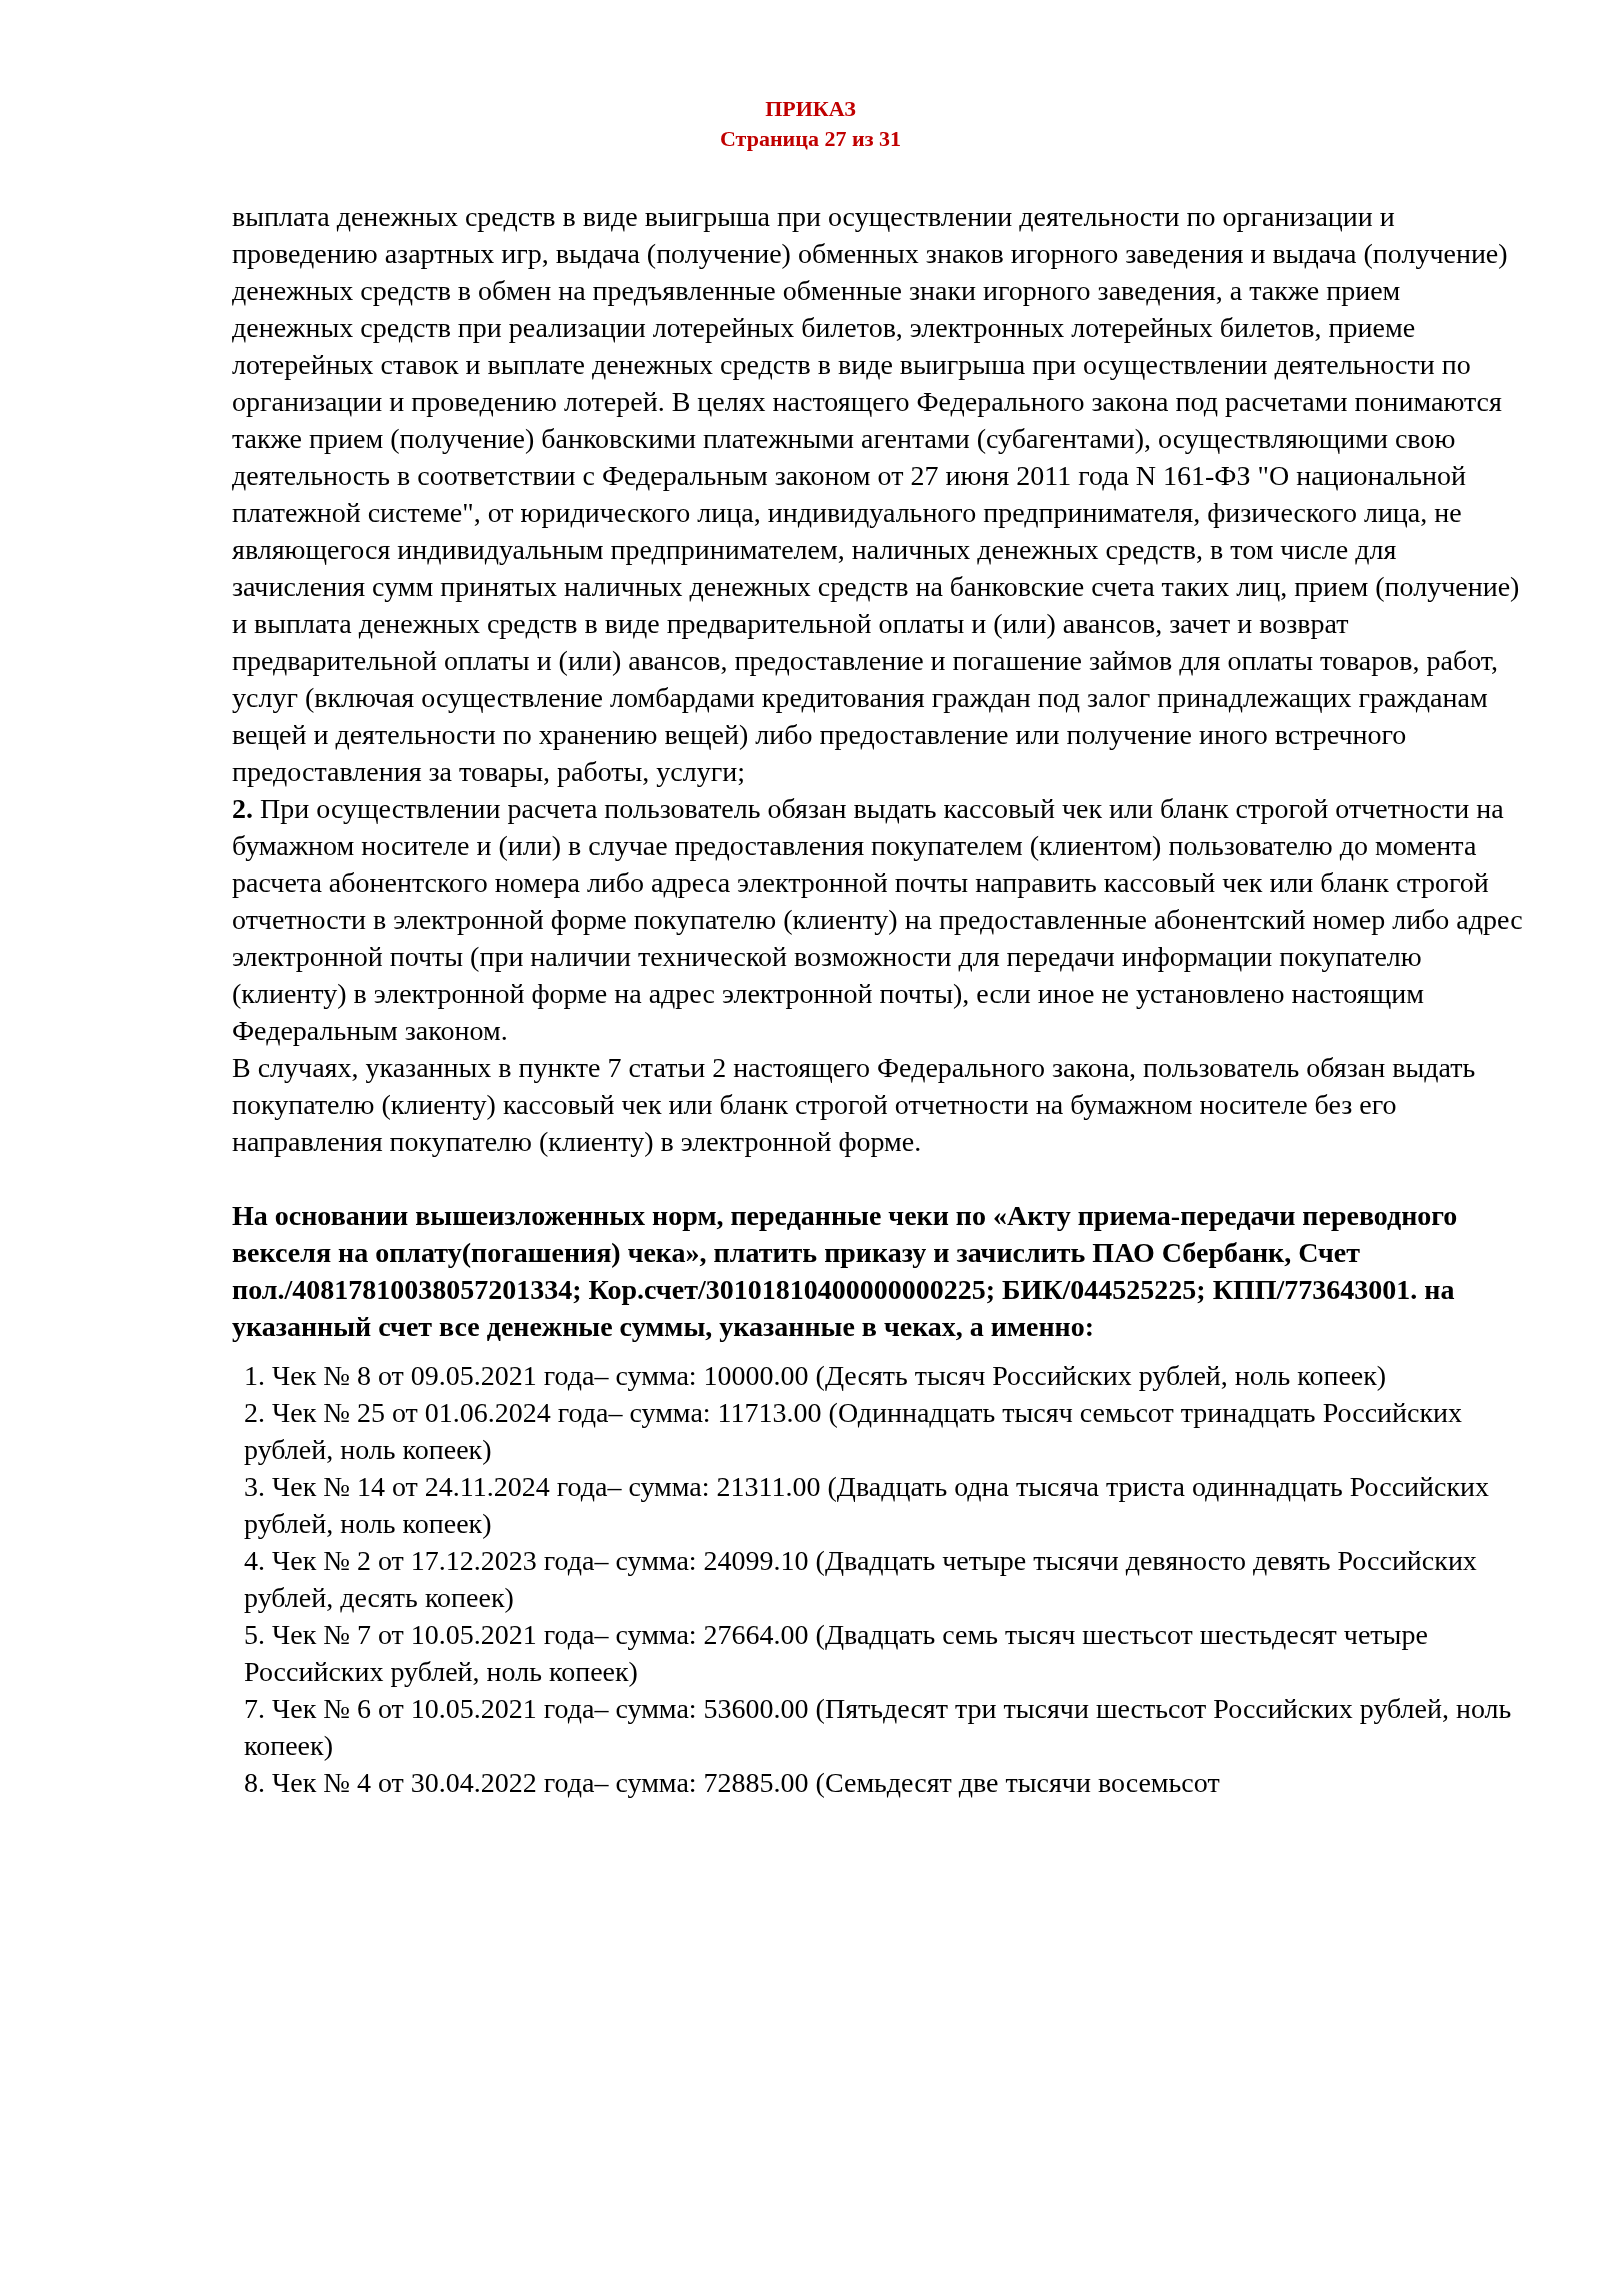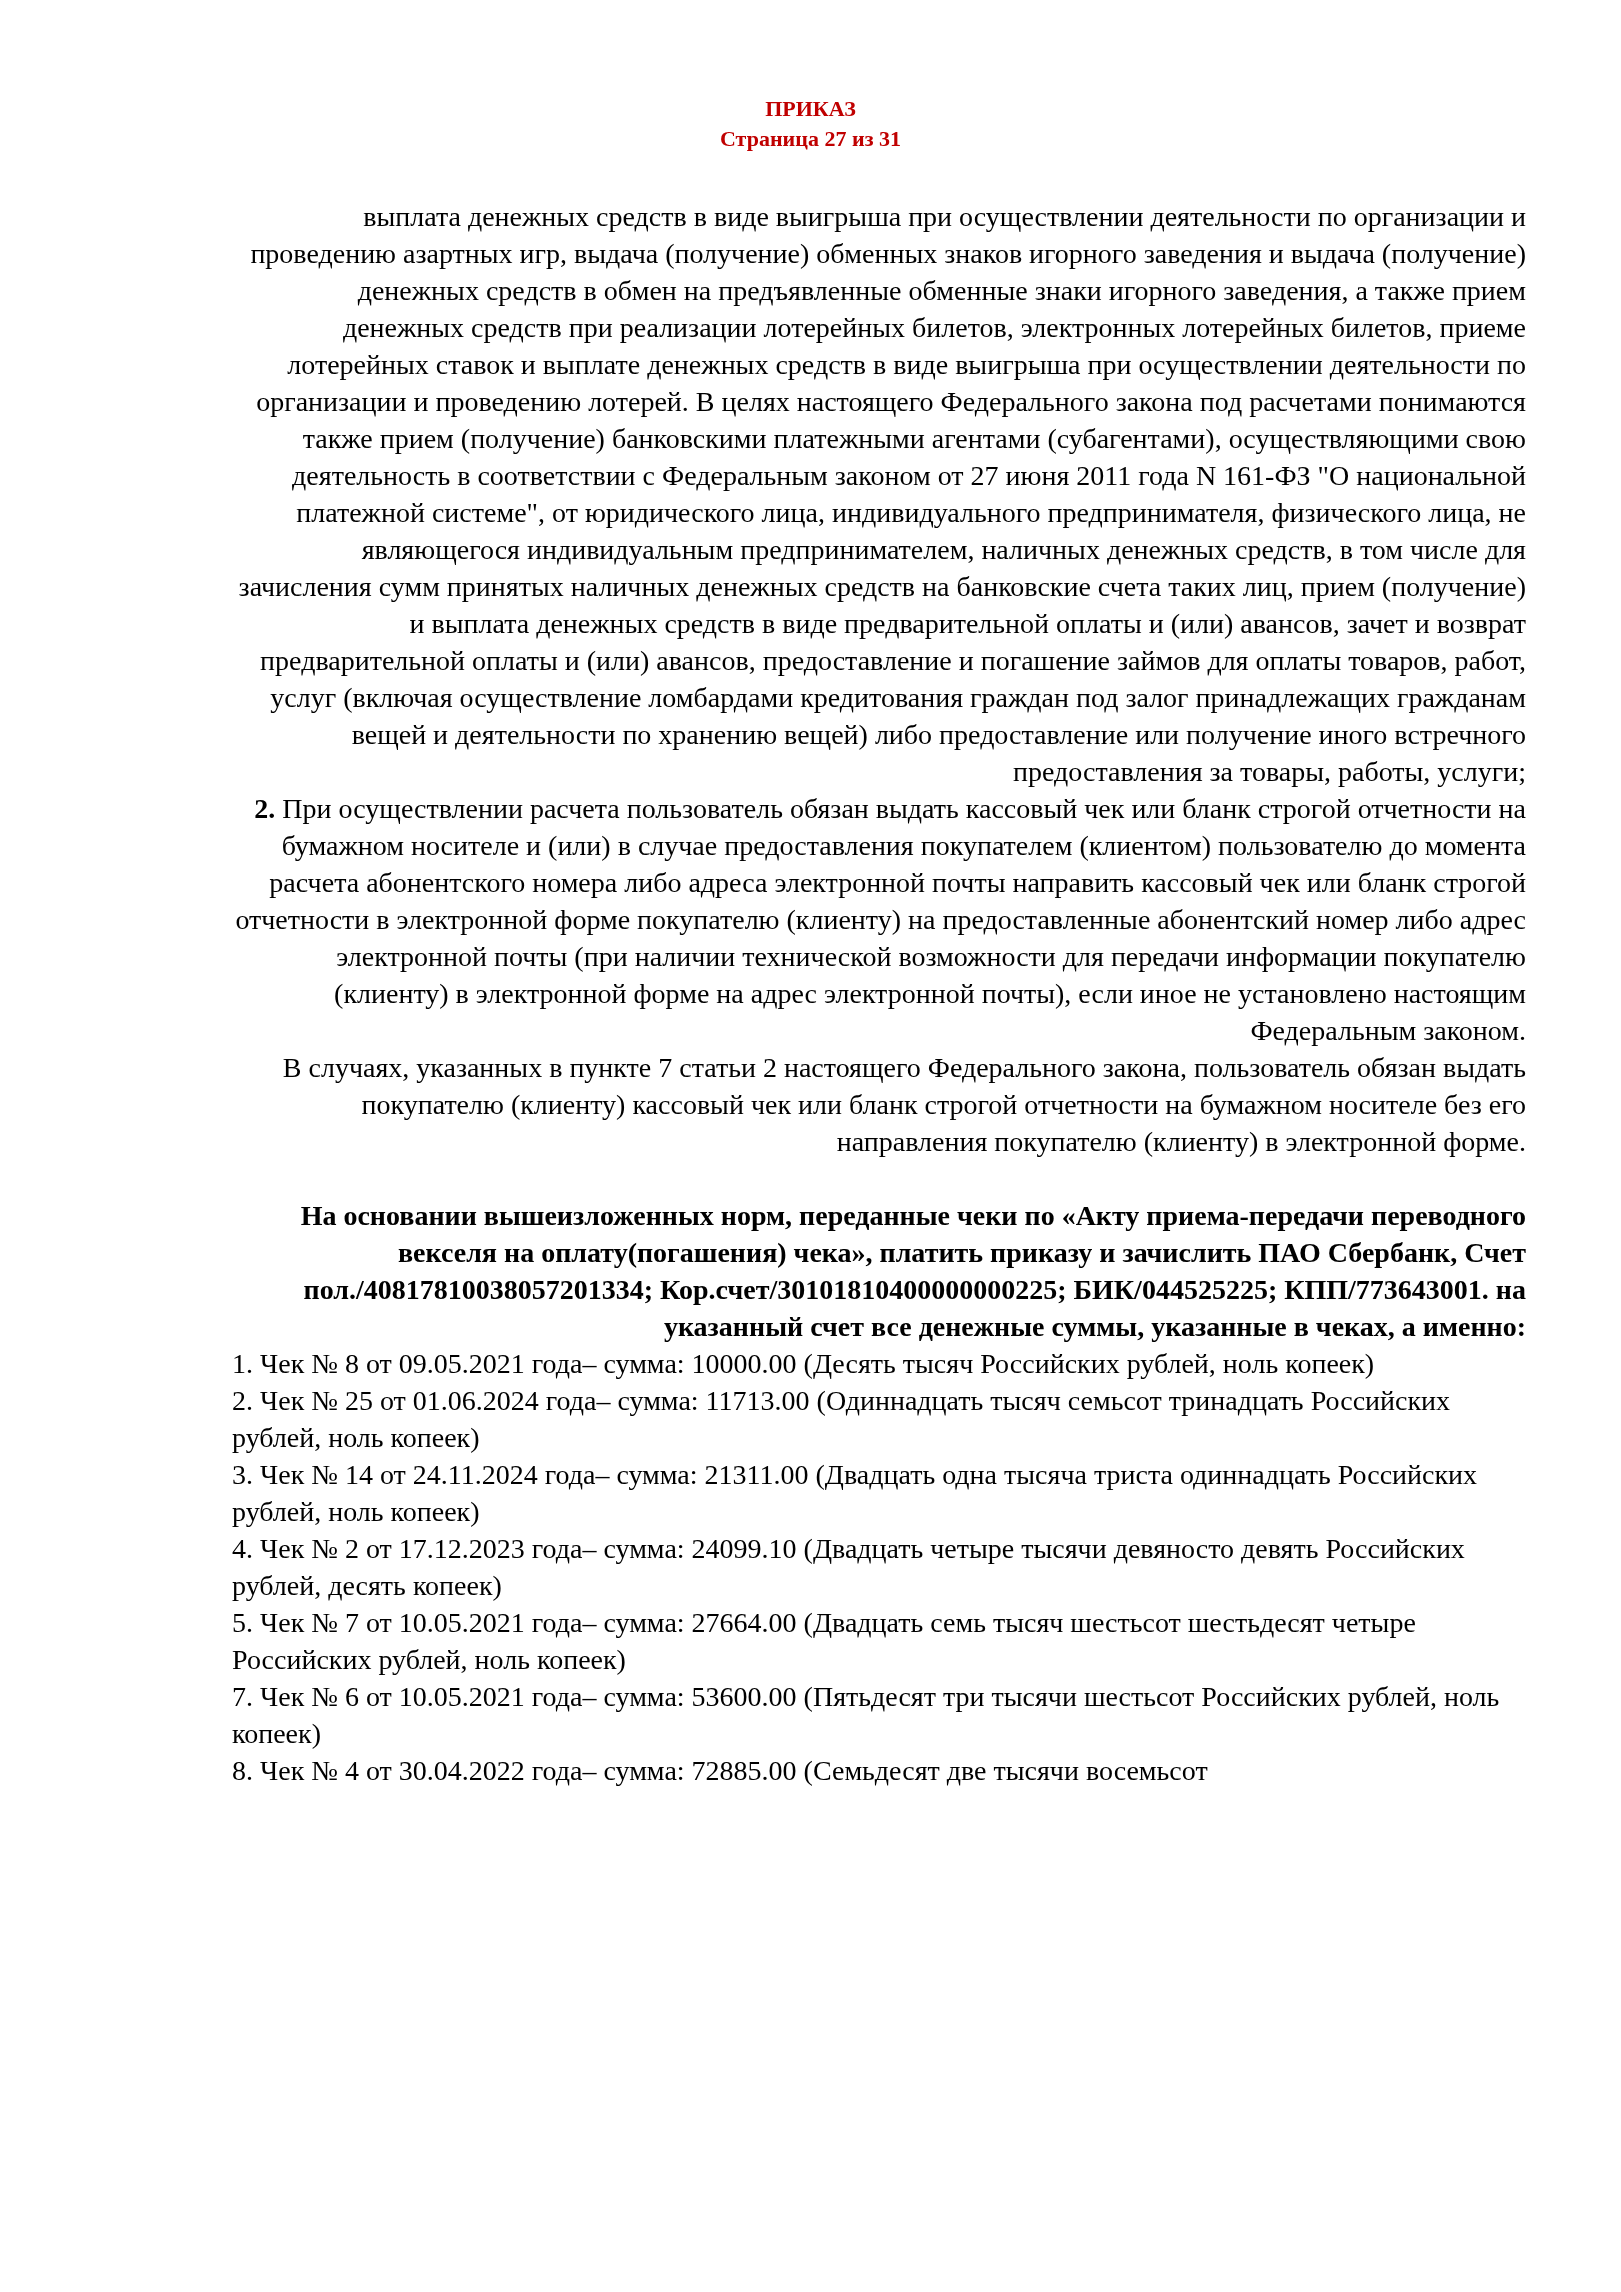--- a/index.html
+++ b/index.html
@@ -29,30 +29,29 @@
     .content {
       position: absolute;
       top: 198px;
       left: 232px;
       width: 1294px;
       font-size: 28px;
       line-height: 37px;
     }
     .content p {
       margin: 0;
-      text-align: right;
     }
     .bold {
       font-weight: bold;
     }
     .gap {
       height: 37px;
     }
     .check-list {
-      margin: 0;
+      margin: 12px;
       padding: 0;
       list-style: none;
     }
     .check-list li {
       margin: 0;
       padding: 0;
     }
   </style>
 </head>
 <body>

